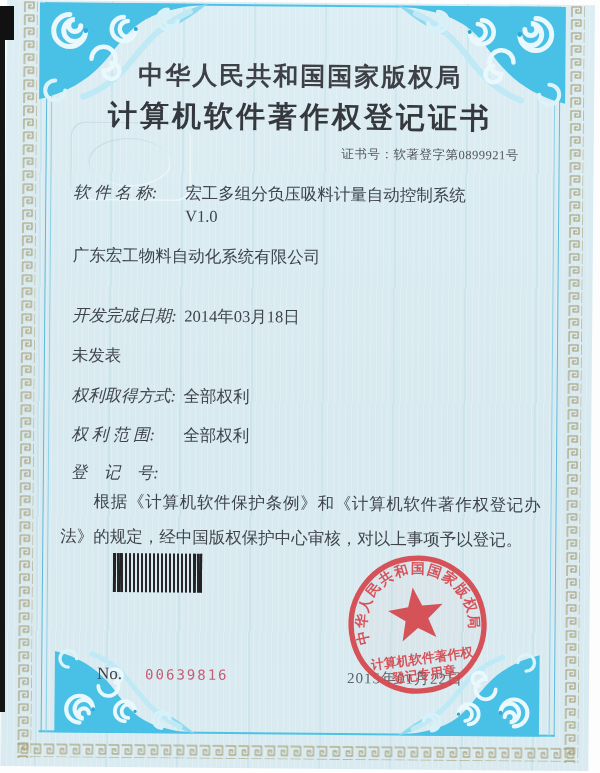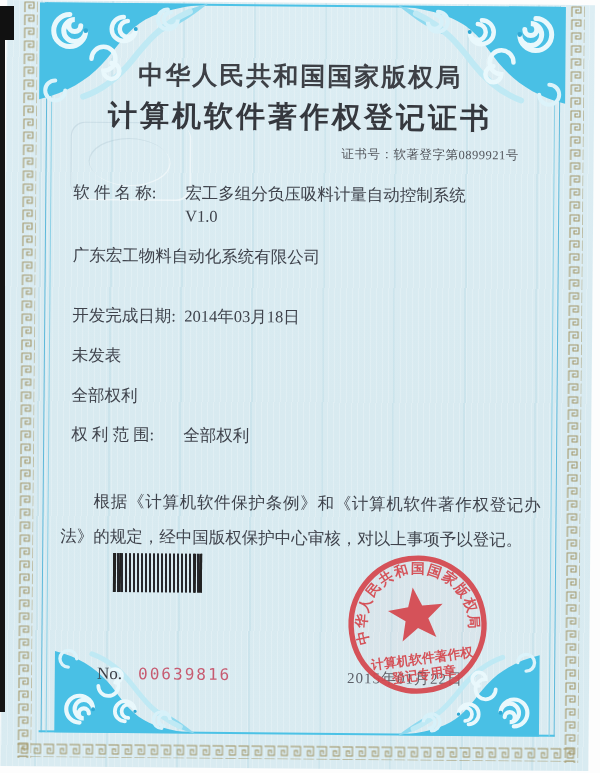--- a/index.html
+++ b/index.html
@@ -49,36 +49,36 @@
     letter-spacing:0.5px;z-index:4;}
 
   .emboss{position:absolute;left:66px;top:122px;width:118px;height:76px;border-radius:14px;
     box-shadow:1.5px 1.5px 0 rgba(255,255,255,0.55), -1px -1px 0 rgba(140,170,185,0.22);
     z-index:1;}
   .emboss-in{position:absolute;left:84px;top:138px;width:80px;height:46px;border-radius:50%;
     box-shadow:1px 1px 0 rgba(255,255,255,0.5), -1px -1px 0 rgba(140,170,185,0.2);z-index:1;}
 
   .field-row{position:absolute;left:68px;display:flex;z-index:4;
     font-size:16.5px;color:#3f434c;line-height:23px;}
-  .flabel{width:112px;flex:0 0 112px;white-space:pre;}
+  .flabel{width:112px;flex:0 0 112px;white-space:pre;font-style:italic;}
   .fvalue{white-space:pre-line;}
 
   .statement{position:absolute;left:58px;top:483px;width:480px;z-index:4;
     font-size:16.5px;color:#3f434c;line-height:35px;text-indent:2em;text-align:justify;}
 
   .barcode{position:absolute;left:111px;top:552px;width:89px;height:39px;z-index:4;
     background-image:
       repeating-linear-gradient(90deg,#26262b 0 2px,rgba(0,0,0,0) 2px 4px),
       repeating-linear-gradient(0deg,rgba(216,234,240,0.95) 0 1.5px,rgba(216,234,240,0) 1.5px 4.5px);}
   .barcode .edge{position:absolute;top:0;height:100%;background:#222;}
   .be1{left:0;width:3px;} .be2{left:6px;width:2px;} .be3{right:0;width:3px;} .be4{right:6px;width:2px;}
 
   .serial{position:absolute;left:96px;top:663px;z-index:4;font-size:17px;color:#3b3e46;}
-  .serial .num{color:#c75b71;font-family:"DejaVu Sans Mono",monospace;font-size:16px;
-    letter-spacing:2px;margin-left:16px;}
+  .serial .num{color:#c75b71;font-family:"DejaVu Sans Mono",monospace;font-size:14px;
+    letter-spacing:2px;margin-left:23px;}
 
   .seal-wrap{position:absolute;left:341px;top:546px;width:150px;height:150px;z-index:5;
     transform:rotate(-8deg);opacity:0.93;}
   .seal-date{position:absolute;left:346px;top:666px;width:150px;z-index:4;
     font-size:15px;color:#5d6068;letter-spacing:1px;}
 
   .hidden-defs{position:absolute;width:0;height:0;overflow:hidden;}
 </style>
 </head>
 <body>
@@ -167,27 +167,29 @@
     <span class="fvalue">广东宏工物料自动化系统有限公司</span>
   </div>
   <div class="field-row" style="top:303px">
     <span class="flabel">开发完成日期:</span>
     <span class="fvalue">2014年03月18日</span>
   </div>
   <div class="field-row" style="top:343px">
     <span class="fvalue">未发表</span>
   </div>
   <div class="field-row" style="top:383px">
+    <span class="flabel">权利取得方式:</span>
     <span class="fvalue">全部权利</span>
   </div>
   <div class="field-row" style="top:422px">
     <span class="flabel">权 利 范 围:</span>
     <span class="fvalue">全部权利</span>
   </div>
   <div class="field-row" style="top:460px">
+    <span class="flabel">登　记　号:</span>
   </div>
 
   <div class="statement">根据《计算机软件保护条例》和《计算机软件著作权登记办法》的规定，经中国版权保护中心审核，对以上事项予以登记。</div>
 
   <div class="barcode">
     <span class="edge be1"></span>
     <span class="edge be2"></span>
     <span class="edge be3"></span>
     <span class="edge be4"></span>
   </div>

